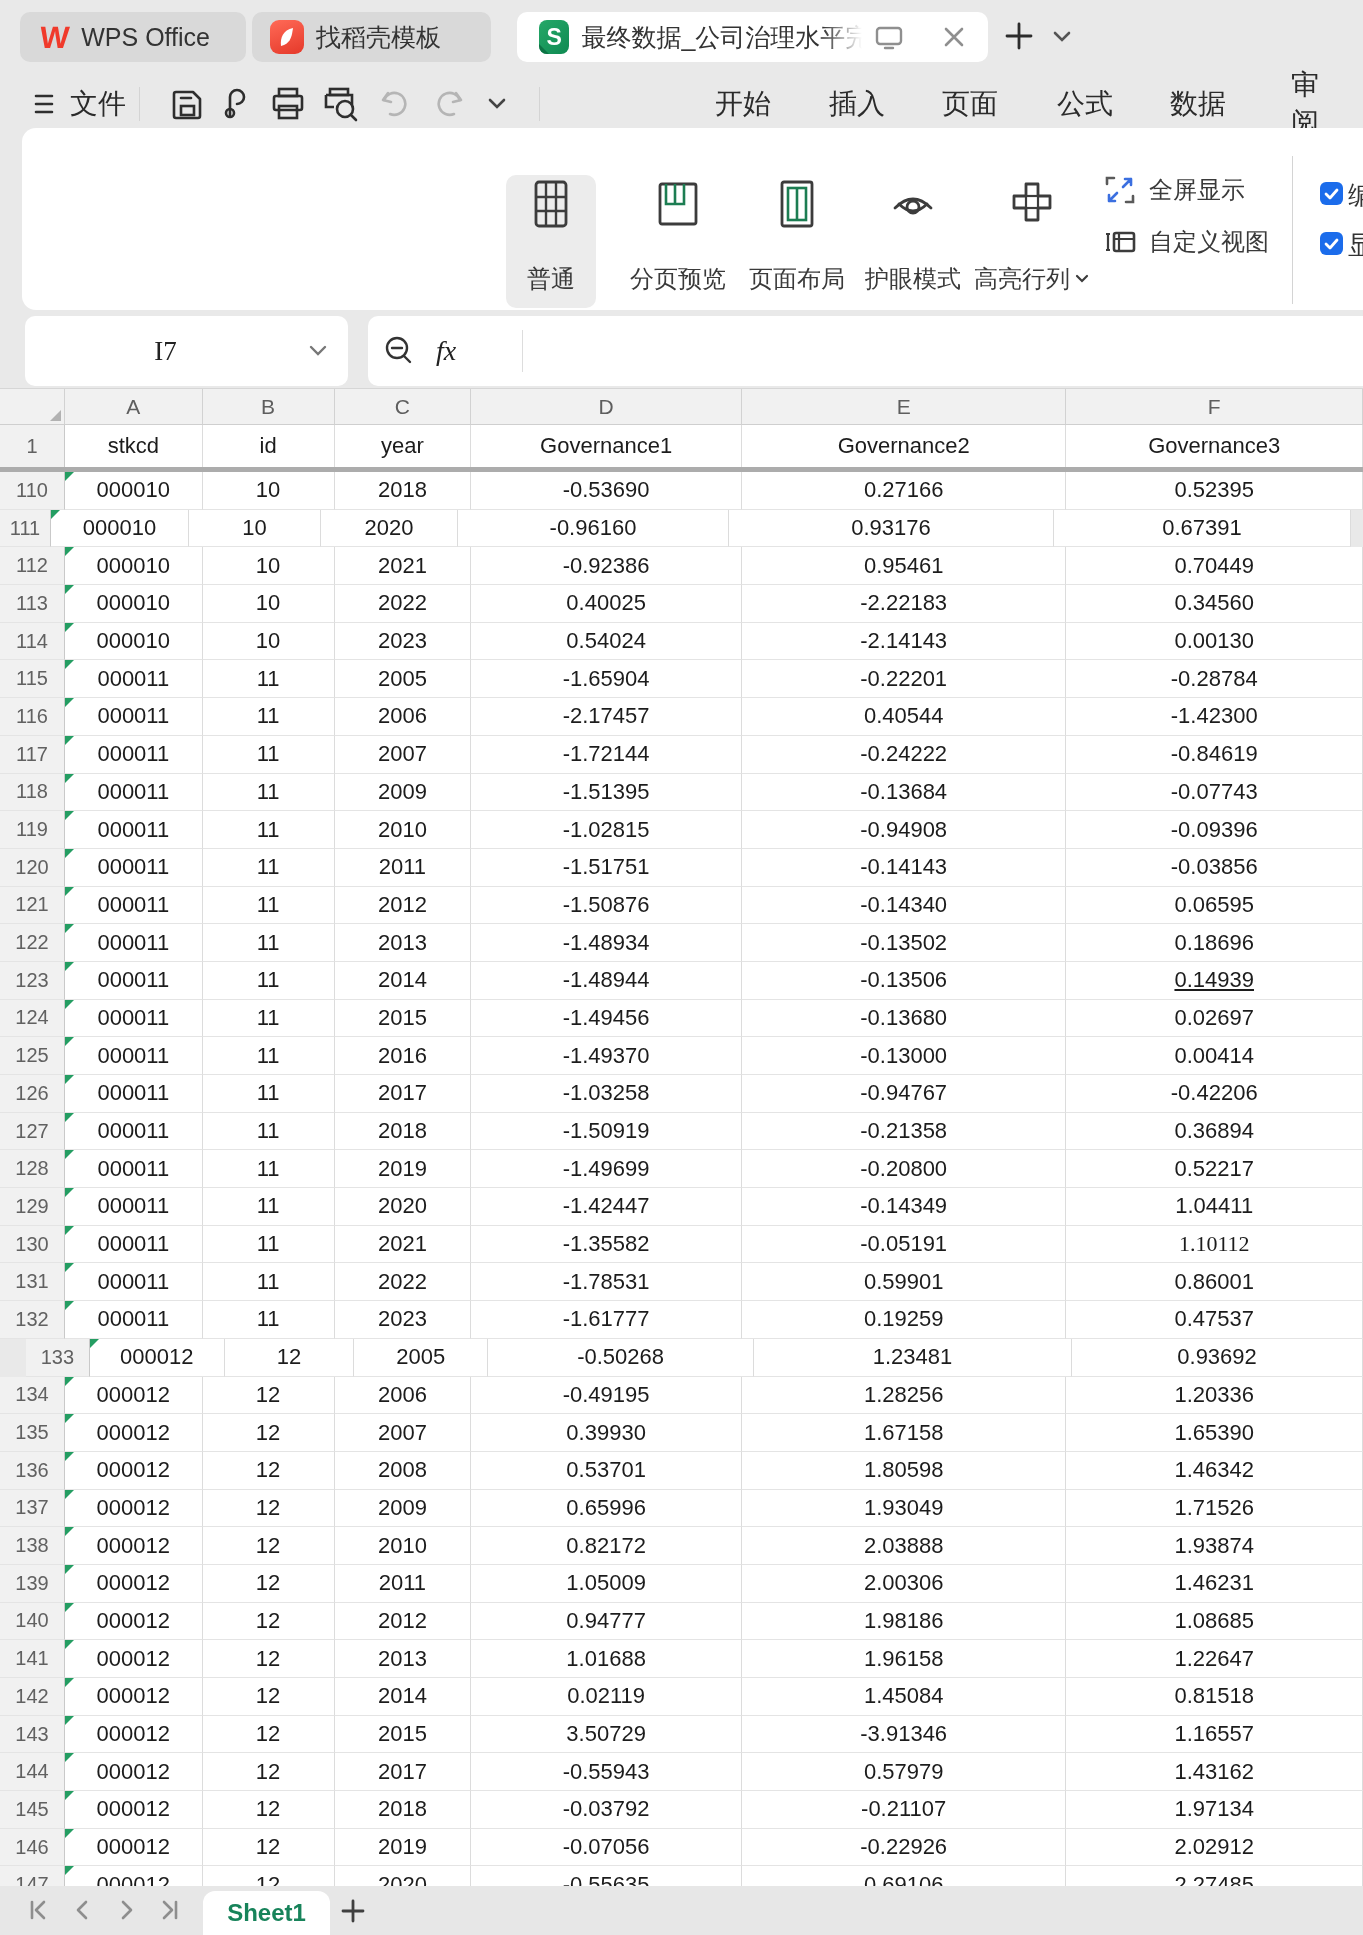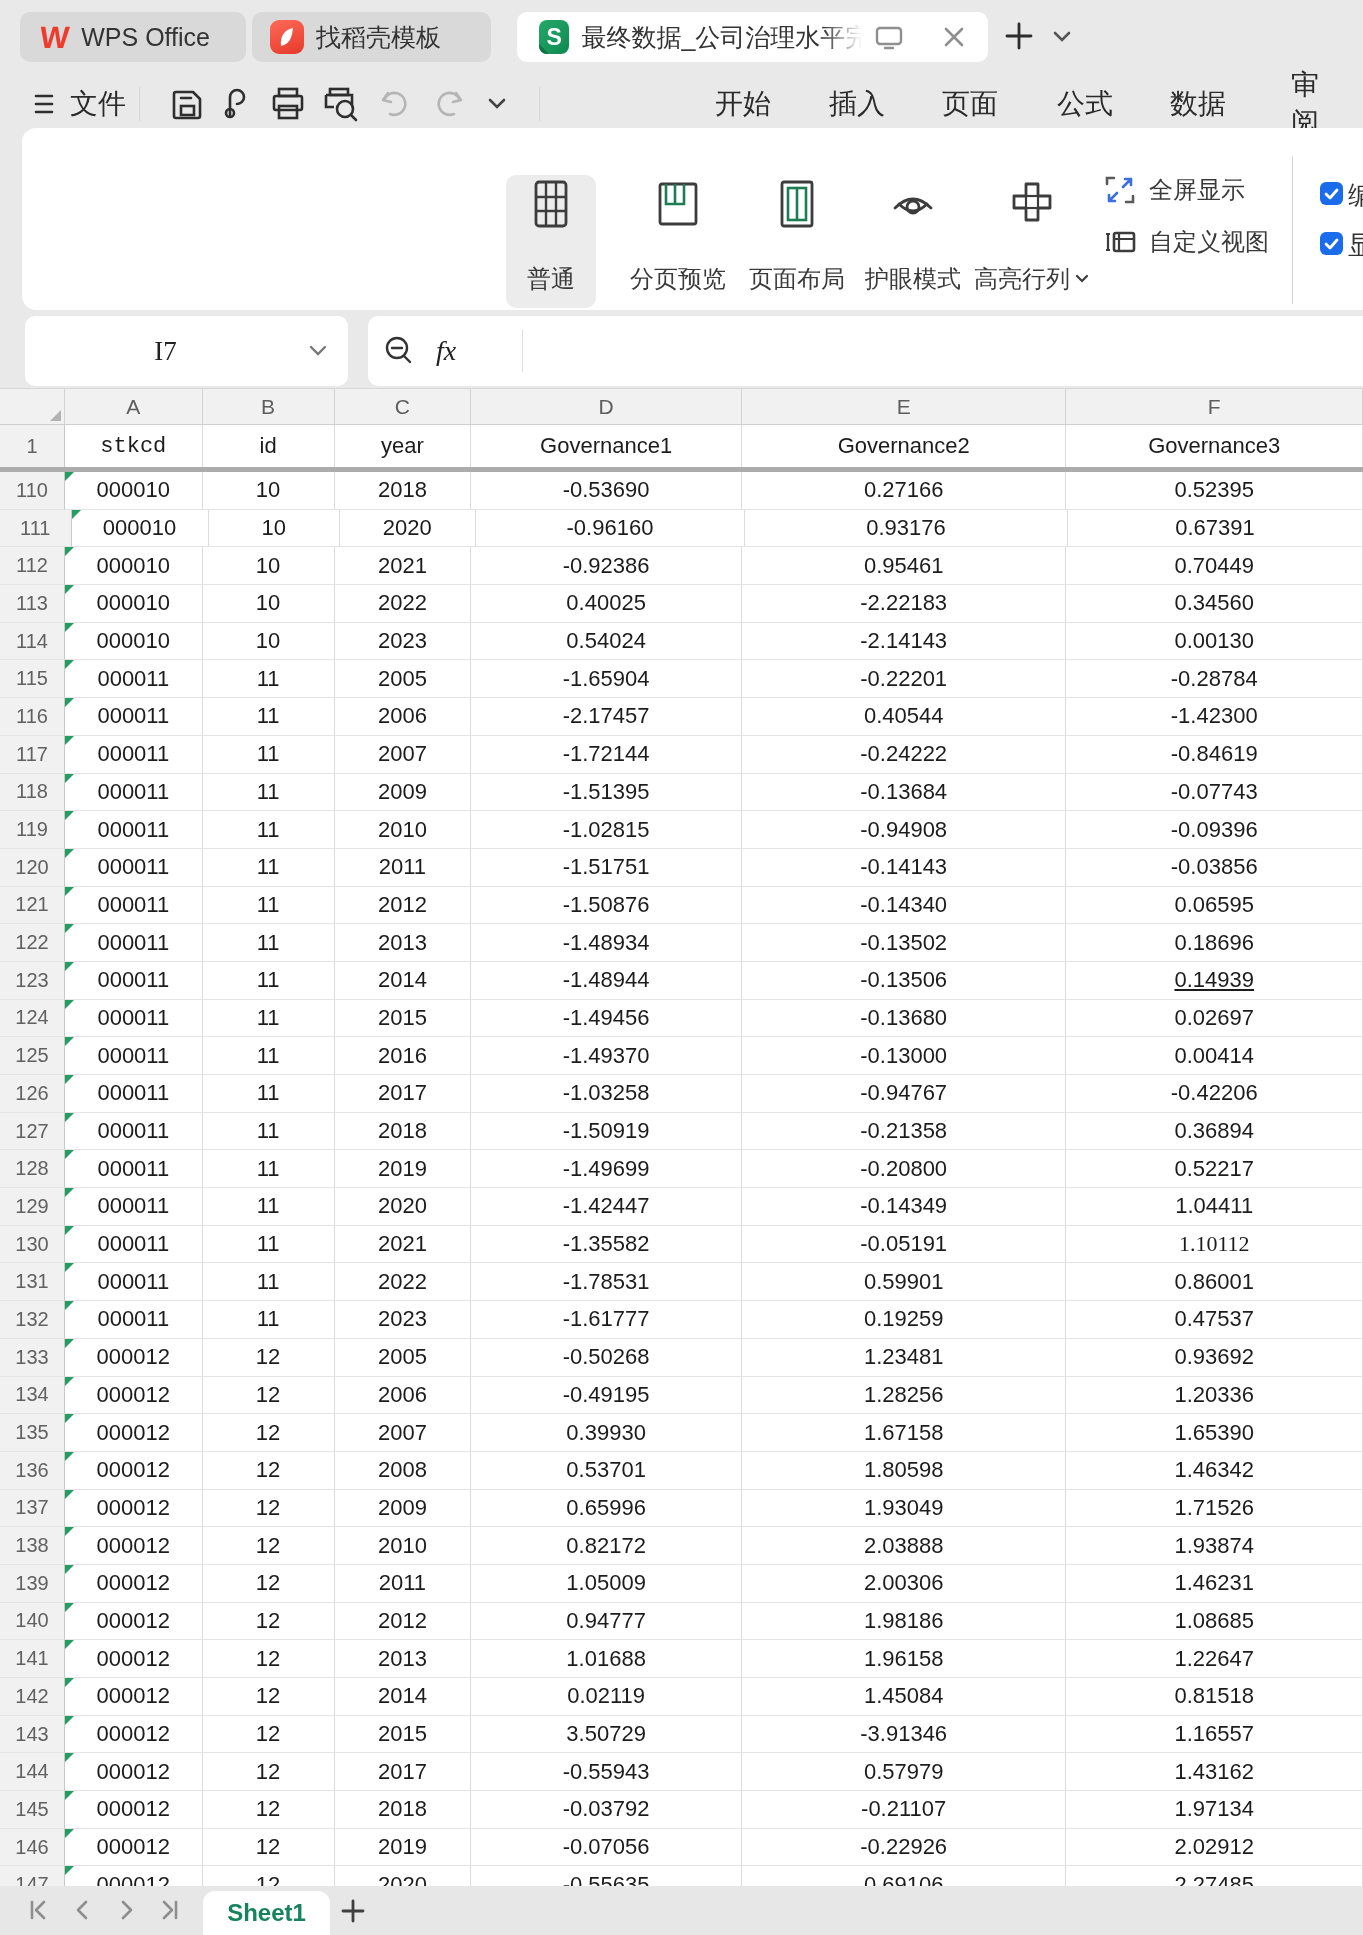--- a/index.html
+++ b/index.html
@@ -280,40 +280,40 @@
       </div>
       <div class="cell " style="width: 138px;">A</div>
       <div class="cell " style="width: 132px;">B</div>
       <div class="cell " style="width: 137px;">C</div>
       <div class="cell " style="width: 271px;">D</div>
       <div class="cell " style="width: 325px;">E</div>
       <div class="cell " style="width: 297px;">F</div>
     </div>
   <div class="grow" style="height:42px;" id="row1">
       <div class="cell rownum" style="width: 65px;">1</div>
-      <div class="cell " style="width: 138px; font-family: Liberation Mono, monospace;">stkcd</div>
+      <div class="cell " style="width: 138px;">stkcd</div>
       <div class="cell " style="width: 132px;">id</div>
       <div class="cell " style="width: 137px;">year</div>
       <div class="cell " style="width: 271px;">Governance1</div>
       <div class="cell " style="width: 325px;">Governance2</div>
       <div class="cell " style="width: 297px;">Governance3</div>
     </div>
   <div class="freeze"></div>
   <div id="gridrows">
       <div class="grow datarow" style="height: 37.7px;">
         <div class="cell rownum" style="width: 65px;">110</div>
         <div class="cell " style="width: 138px;">000010<div class="tri-green"></div></div>
         <div class="cell " style="width: 132px;">10</div>
         <div class="cell " style="width: 137px;">2018</div>
         <div class="cell " style="width: 271px;">-0.53690</div>
         <div class="cell " style="width: 325px;">0.27166</div>
         <div class="cell " style="width: 297px;">0.52395</div>
       </div>
       <div class="grow datarow" style="height: 37.7px;">
-        <div class="cell rownum" style="width: 72px;">111</div>
+        <div class="cell rownum" style="width: 51px;">111</div>
         <div class="cell " style="width: 138px;">000010<div class="tri-green"></div></div>
         <div class="cell " style="width: 132px;">10</div>
         <div class="cell " style="width: 137px;">2020</div>
         <div class="cell " style="width: 271px;">-0.96160</div>
         <div class="cell " style="width: 325px;">0.93176</div>
         <div class="cell " style="width: 297px;">0.67391</div>
       </div>
       <div class="grow datarow" style="height: 37.7px;">
         <div class="cell rownum" style="width: 65px;">112</div>
         <div class="cell " style="width: 138px;">000010<div class="tri-green"></div></div>
@@ -496,21 +496,21 @@
       </div>
       <div class="grow datarow" style="height: 37.7px;">
         <div class="cell rownum" style="width: 65px;">132</div>
         <div class="cell " style="width: 138px;">000011<div class="tri-green"></div></div>
         <div class="cell " style="width: 132px;">11</div>
         <div class="cell " style="width: 137px;">2023</div>
         <div class="cell " style="width: 271px;">-1.61777</div>
         <div class="cell " style="width: 325px;">0.19259</div>
         <div class="cell " style="width: 297px;">0.47537</div>
       </div>
-      <div class="grow datarow" style="height: 37.7px;">
+      <div class="grow datarow" style="height: 37.7px; padding-left: 26px;">
         <div class="cell rownum" style="width: 65px;">133</div>
         <div class="cell " style="width: 138px;">000012<div class="tri-green"></div></div>
         <div class="cell " style="width: 132px;">12</div>
         <div class="cell " style="width: 137px;">2005</div>
         <div class="cell " style="width: 271px;">-0.50268</div>
         <div class="cell " style="width: 325px;">1.23481</div>
         <div class="cell " style="width: 297px;">0.93692</div>
       </div>
       <div class="grow datarow" style="height: 37.7px;">
         <div class="cell rownum" style="width: 65px;">134</div>

